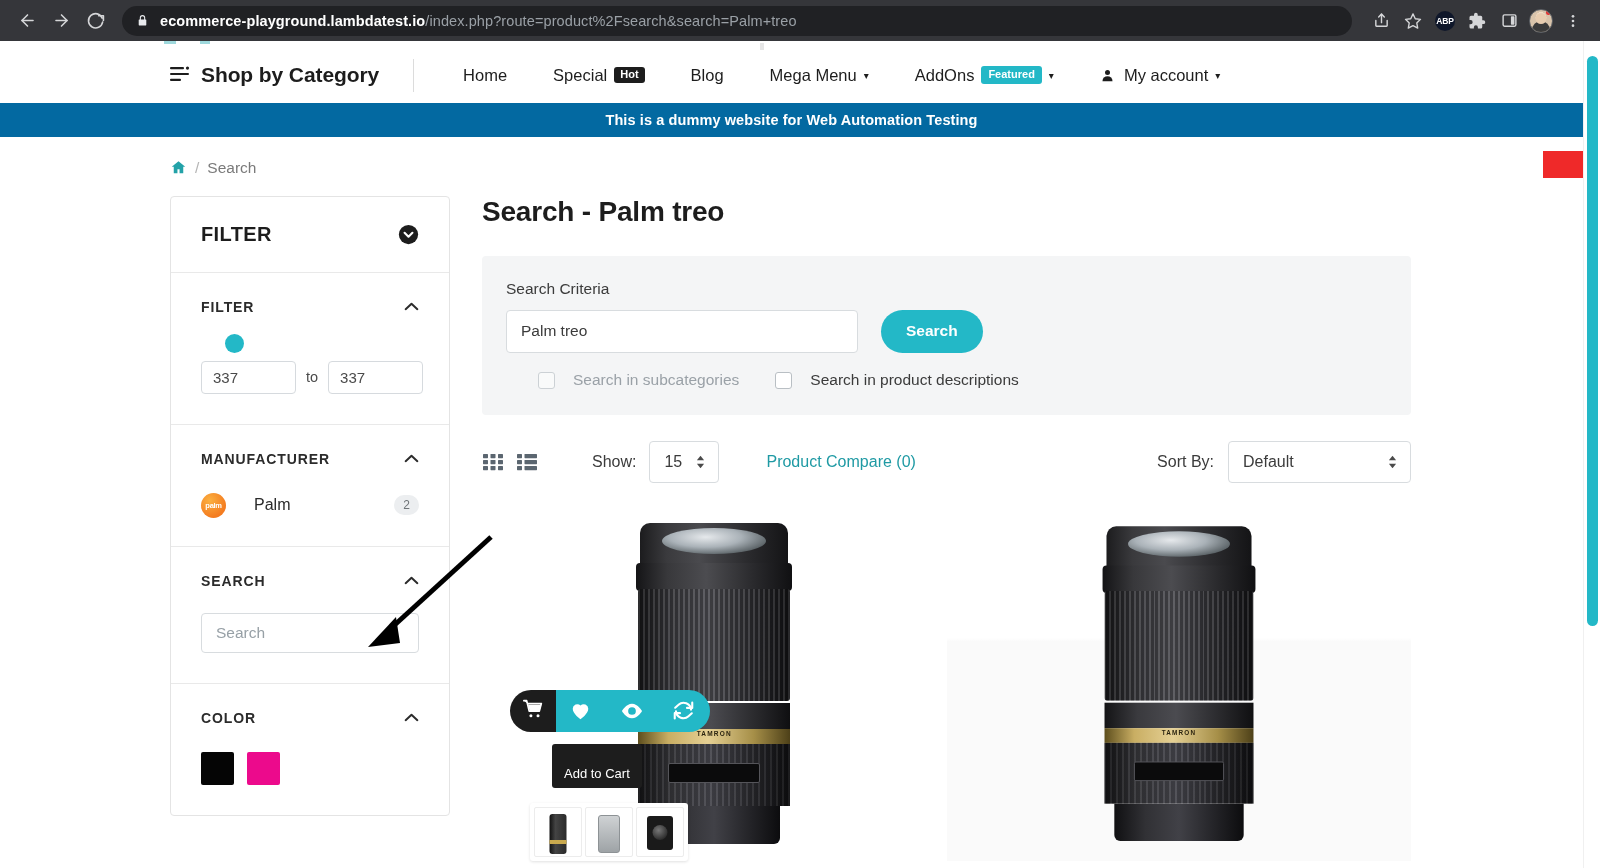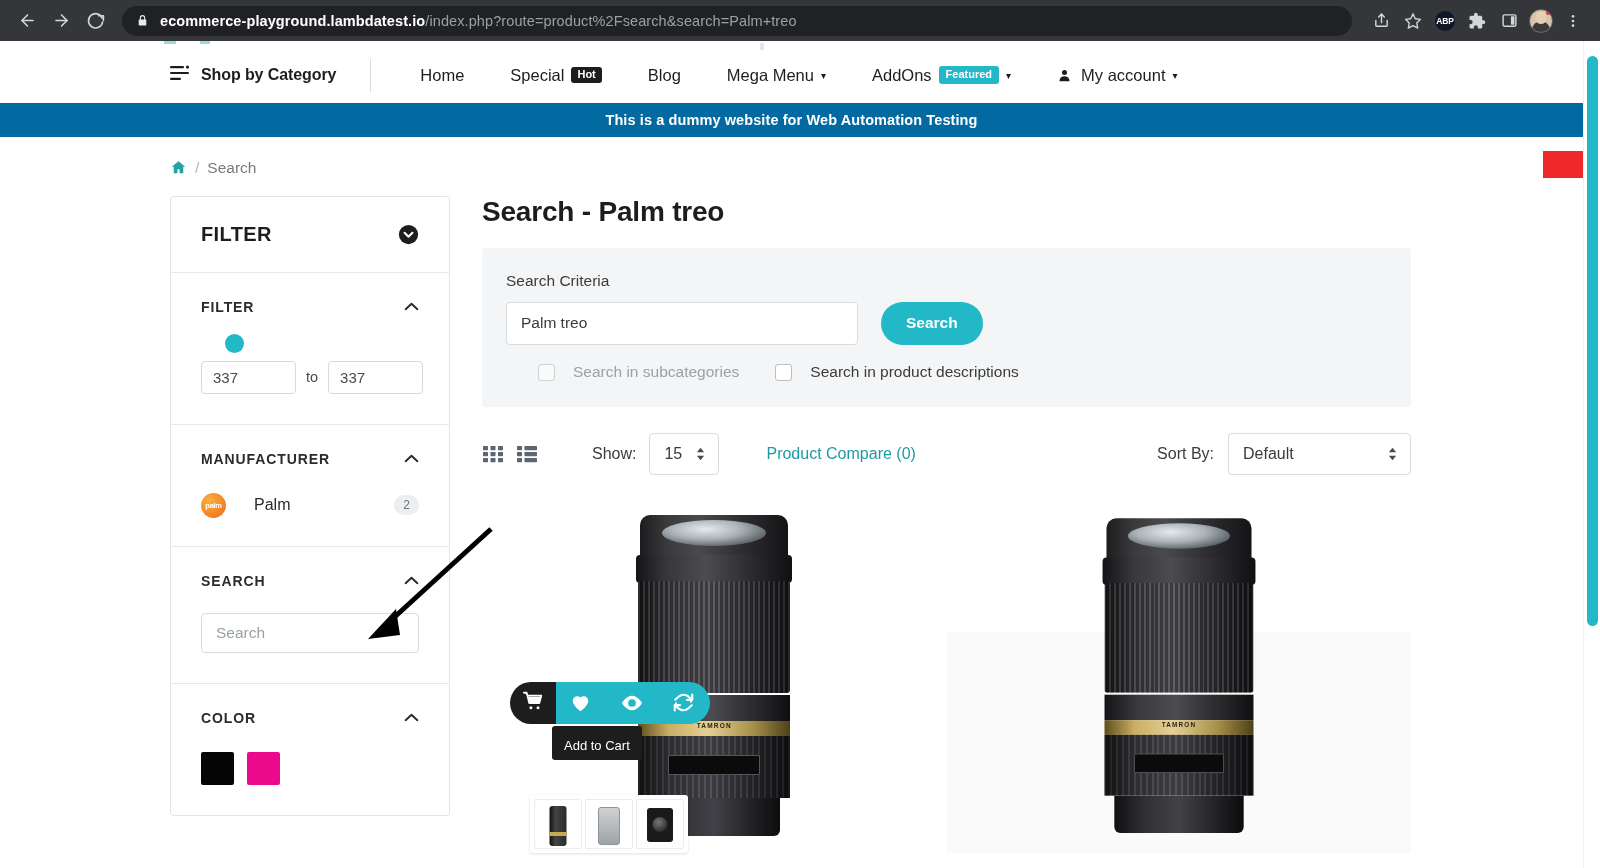--- a/index.html
+++ b/index.html
@@ -119,21 +119,21 @@
   
   .site-nav {
     height: 56px;
     display: flex;
     align-items: center;
     padding-left: 170px;
     background: #fff;
   }
   .shop-cat {
     display: flex; align-items: center; gap: 10px;
-    font-size: 16px; font-weight: 700; color: #1d1d1d;
+    font-size: 21px; font-weight: 700; color: #1d1d1d;
     letter-spacing: -0.1px;
   }
   .nav-divider {
     width: 1px; height: 33px; background: #dcdcdc;
     margin: 0 26px 0 34px;
   }
   .nav-links { display:flex; align-items:center; gap: 0; }
   .nav-link {
     font-size: 16.5px;
     color: #1d1d1d;
@@ -261,21 +261,21 @@
   .f-search-input::placeholder { color:#97a0a6; }
 
   .color-body { padding: 26px 0 30px; display:flex; gap: 13px; }
   .swatch { width: 33px; height: 33px; border-radius: 2px; }
 
   
   .main { flex: 1 1 auto; min-width:0; }
   .page-title {
     font-size: 28px; font-weight: 700; color:#1d1d1d;
     letter-spacing: -0.2px;
-    margin-bottom: 20px;
+    margin-bottom: 28px;
   }
   .search-panel {
     background: #f4f5f6;
     border-radius: 4px;
     padding: 24px 24px 26px;
   }
   .criteria-label { font-size: 15.5px; color:#3b3b3b; margin-bottom: 12px; }
   .criteria-row { display:flex; align-items:center; gap: 10px; }
   .criteria-input {
     flex: 0 0 352px;
@@ -469,24 +469,24 @@
     background: #23b8c7;
     border-radius: 0 21px 21px 0;
     display:flex; align-items:center;
     padding: 0 16px;
     gap: 30px;
     margin-left: -2px;
   }
   .action-ico { color:#fff; display:flex; }
   .tooltip {
     position:absolute;
-    left: 42px; top: 44px;
+    left: 42px; top: 54px;
     background:#1d1d1d; color:#fff;
     font-size: 13px;
-    padding: 12px 12px 7px;
+    padding: 22px 12px 7px;
     border-radius: 3px;
     white-space:nowrap;
     z-index: 7;
   }
   
   .annot-arrow { position:absolute; left: -116px; top: 28px; z-index:8; }
 
   
   .thumb-strip {
     position: absolute;

